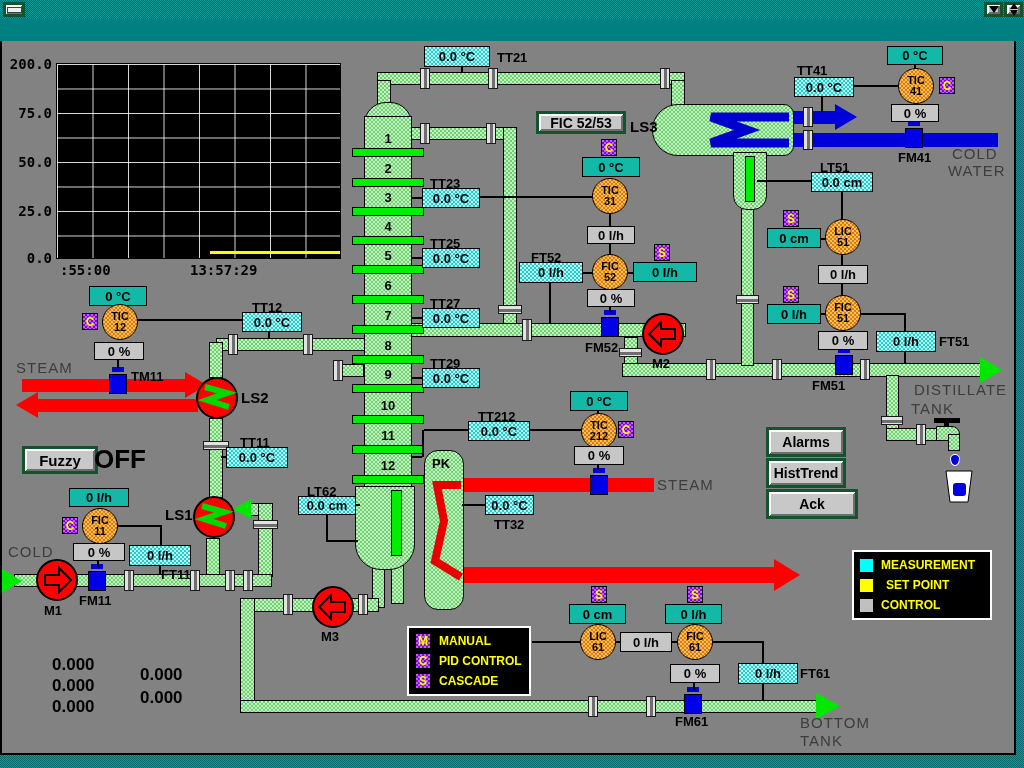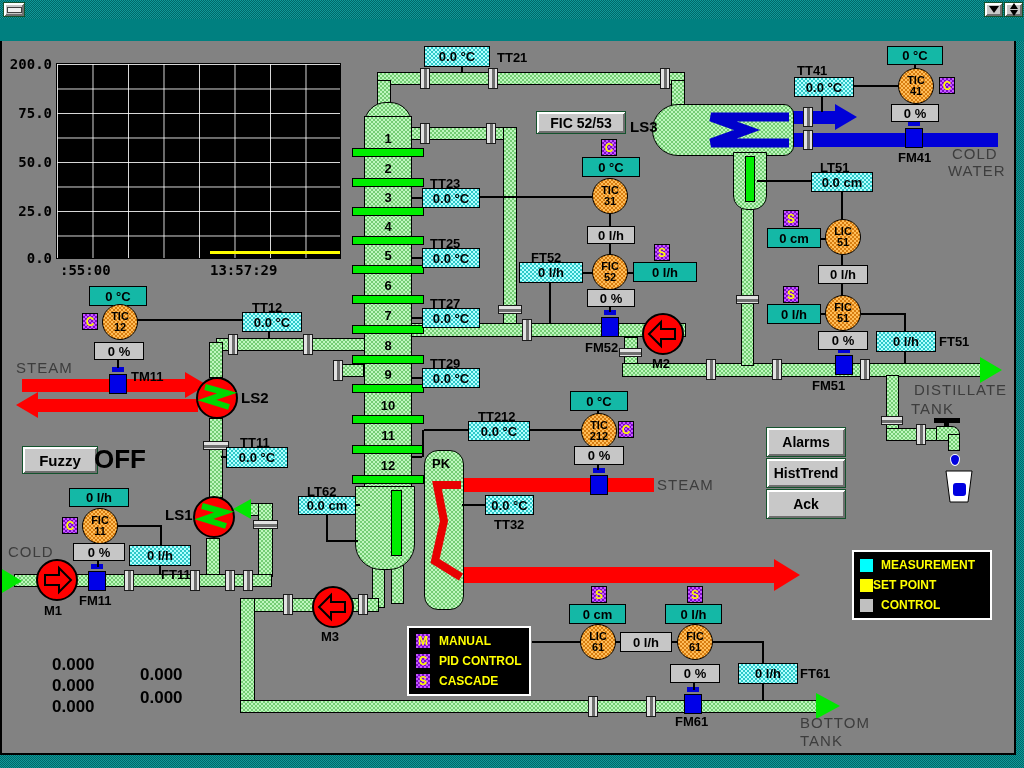--- a/index.html
+++ b/index.html
@@ -31,21 +31,21 @@
      font:bold 12px "Liberation Sans",sans-serif}
   .yb{background:#14b8a6;border:1px solid #000}
   .gb{background:#c6c6c6;border:1px solid #000}
   .bl{background:#000}
   .redp{background:#ff0000}
   .blup{background:#0000d8}
   .flv{background:linear-gradient(90deg,#e2e2e2 0 3px,#6e6e6e 3px 6px,#e2e2e2 6px 10px);border:1px solid #1a1a1a}
   .flh{background:linear-gradient(180deg,#e2e2e2 0 3px,#6e6e6e 3px 6px,#e2e2e2 6px 10px);border:1px solid #1a1a1a}
   .lbl{font:bold 13px "Liberation Sans",sans-serif;color:#000;white-space:nowrap}
   .glbl{font:15px "Liberation Sans",sans-serif;color:#3d3d3d;white-space:nowrap;letter-spacing:1px}
-  .btn3d{background:#c8c8c8;border:1px solid #14532d;
+  .btn3d{background:#c8c8c8;border:3px solid #14532d;
      box-shadow:inset 1px 1px 0 #ffffff,inset -1px -1px 0 #6e6e6e,inset 2px 2px 0 #ffffff,inset -2px -2px 0 #6e6e6e;
      display:flex;align-items:center;justify-content:center;font:bold 14px "Liberation Sans",sans-serif;color:#000}
   .chkteal{background-color:#008080;background-image:
      linear-gradient(45deg,#006868 25%,transparent 25%,transparent 75%,#006868 75%),
      linear-gradient(45deg,#006868 25%,#109898 25%,#109898 75%,#006868 75%);
      background-size:2px 2px;background-position:0 0,1px 1px}
   .tdn{width:0;height:0;border-left:5px solid transparent;border-right:5px solid transparent;border-top:7px solid #000}
   .tup{width:0;height:0;border-left:4px solid transparent;border-right:4px solid transparent;border-bottom:6px solid #000}
   .tdn2{width:0;height:0;border-left:4px solid transparent;border-right:4px solid transparent;border-top:6px solid #000}
   .menu-item{height:100%;display:flex;align-items:center;padding:0 13px;font:bold 14px "Liberation Sans",sans-serif;color:#000}
@@ -85,21 +85,21 @@
   <div class="abs chkteal" style="left:0;top:755px;width:1024px;height:13px"></div>
 
   <div class="abs plot" style="left:56px;top:63px;width:285px;height:196px"></div>
   <div class="abs" style="left:210px;top:251px;width:130px;height:3px;background:#ffff00"></div>
   <div class="abs ytick" style="left:2px;top:56px">200.0</div>
   <div class="abs ytick" style="left:2px;top:105px">75.0</div>
   <div class="abs ytick" style="left:2px;top:154px">50.0</div>
   <div class="abs ytick" style="left:2px;top:203px">25.0</div>
   <div class="abs ytick" style="left:2px;top:250px">0.0</div>
   <div class="abs xtick" style="left:60px;top:262px">:55:00</div>
-  <div class="abs xtick" style="left:210px;top:262px">13:57:29</div>
+  <div class="abs xtick" style="left:190px;top:262px">13:57:29</div>
 
   <div class="abs g" style="left:377px;top:72px;width:308px;height:13px"></div>
   <div class="abs g" style="left:377px;top:80px;width:14px;height:32px"></div>
   <div class="abs g" style="left:671px;top:80px;width:14px;height:28px"></div>
   <div class="abs g" style="left:411px;top:127px;width:93px;height:13px"></div>
   <div class="abs g" style="left:503px;top:127px;width:14px;height:205px"></div>
   <div class="abs g" style="left:411px;top:323px;width:275px;height:14px"></div>
   <div class="abs g" style="left:624px;top:337px;width:14px;height:28px"></div>
   <div class="abs g" style="left:622px;top:363px;width:362px;height:14px"></div>
   <div class="abs g" style="left:741px;top:206px;width:13px;height:160px"></div>
@@ -435,42 +435,42 @@
   <div class="abs glbl" style="left:800px;top:732px">TANK</div>
   <div class="abs lbl" style="left:630px;top:118px;font-size:15px">LS3</div>
   <div class="abs lbl" style="left:241px;top:389px;font-size:15px">LS2</div>
   <div class="abs lbl" style="left:165px;top:506px;font-size:15px">LS1</div>
   <div class="abs lbl" style="left:898px;top:150px">FM41</div>
 
   <div class="abs btn3d" style="left:22px;top:446px;width:76px;height:28px;font-size:15px">Fuzzy</div>
   <div class="abs" style="left:94px;top:444px;font:bold 26px 'Liberation Sans',sans-serif;color:#000">OFF</div>
   <div class="abs btn3d" style="left:766px;top:427px;width:80px;height:30px">Alarms</div>
   <div class="abs btn3d" style="left:766px;top:458px;width:80px;height:30px">HistTrend</div>
-  <div class="abs btn3d" style="left:766px;top:489px;width:80px;height:30px">Ack</div>
+  <div class="abs btn3d" style="left:766px;top:489px;width:92px;height:30px">Ack</div>
 
   <div class="abs" style="left:407px;top:626px;width:124px;height:70px;background:#000;border:2px solid #fff;display:flex;flex-direction:column;justify-content:space-around;padding:3px 6px">
     <div style="display:flex;align-items:center;gap:8px">
       <div class="bdg" style="width:14px;height:14px;position:static">M</div>
       <span class="lgtxt">MANUAL</span>
     </div>
     <div style="display:flex;align-items:center;gap:8px">
       <div class="bdg" style="width:14px;height:14px;position:static">C</div>
       <span class="lgtxt">PID CONTROL</span>
     </div>
     <div style="display:flex;align-items:center;gap:8px">
       <div class="bdg" style="width:14px;height:14px;position:static">S</div>
       <span class="lgtxt">CASCADE</span>
     </div>
   </div>
   <div class="abs" style="left:852px;top:550px;width:140px;height:70px;background:#000;border:2px solid #fff;display:flex;flex-direction:column;justify-content:space-around;padding:3px 6px">
     <div style="display:flex;align-items:center;gap:8px">
       <div style="width:13px;height:13px;background:#00ffff"></div>
       <span class="lgtxt">MEASUREMENT</span>
     </div>
-    <div style="display:flex;align-items:flex-end;gap:0">
+    <div style="display:flex;align-items:flex-end;gap:13px">
       <div style="width:13px;height:13px;background:#ffff00"></div>
       <span class="lgtxt">SET POINT</span>
     </div>
     <div style="display:flex;align-items:center;gap:8px">
       <div style="width:13px;height:13px;background:#c0c0c0"></div>
       <span class="lgtxt">CONTROL</span>
     </div>
   </div>
 
   <div class="abs" style="left:934px;top:418px;width:26px;height:5px;background:#000"></div>

